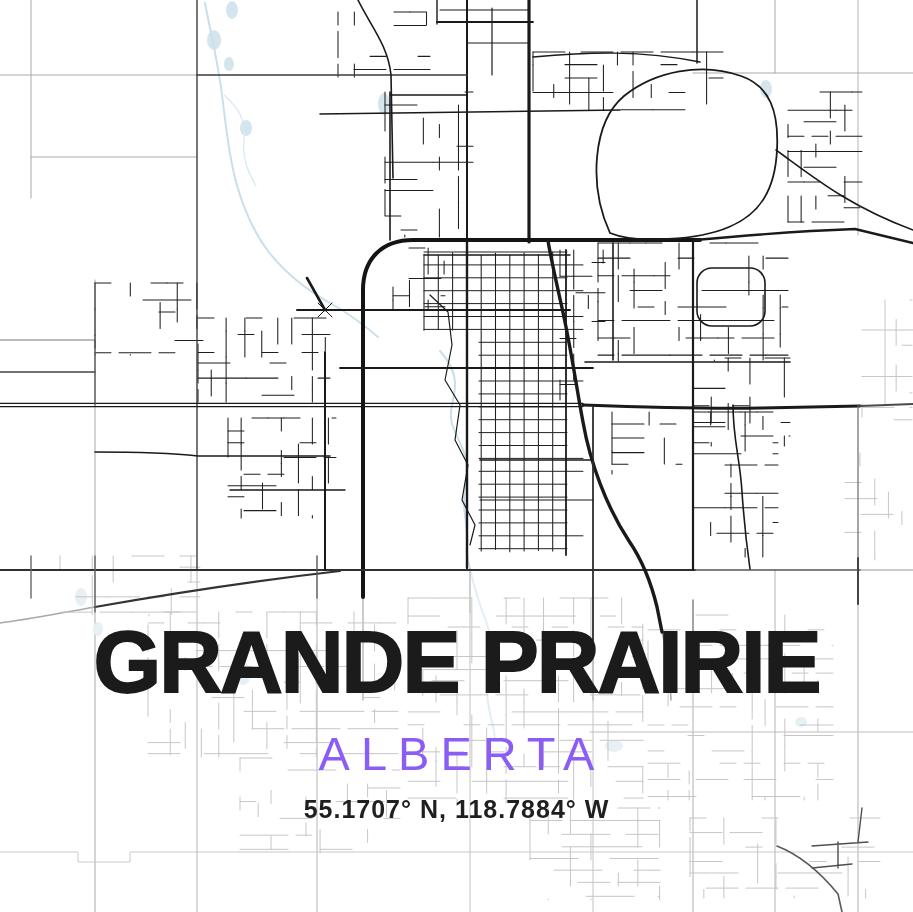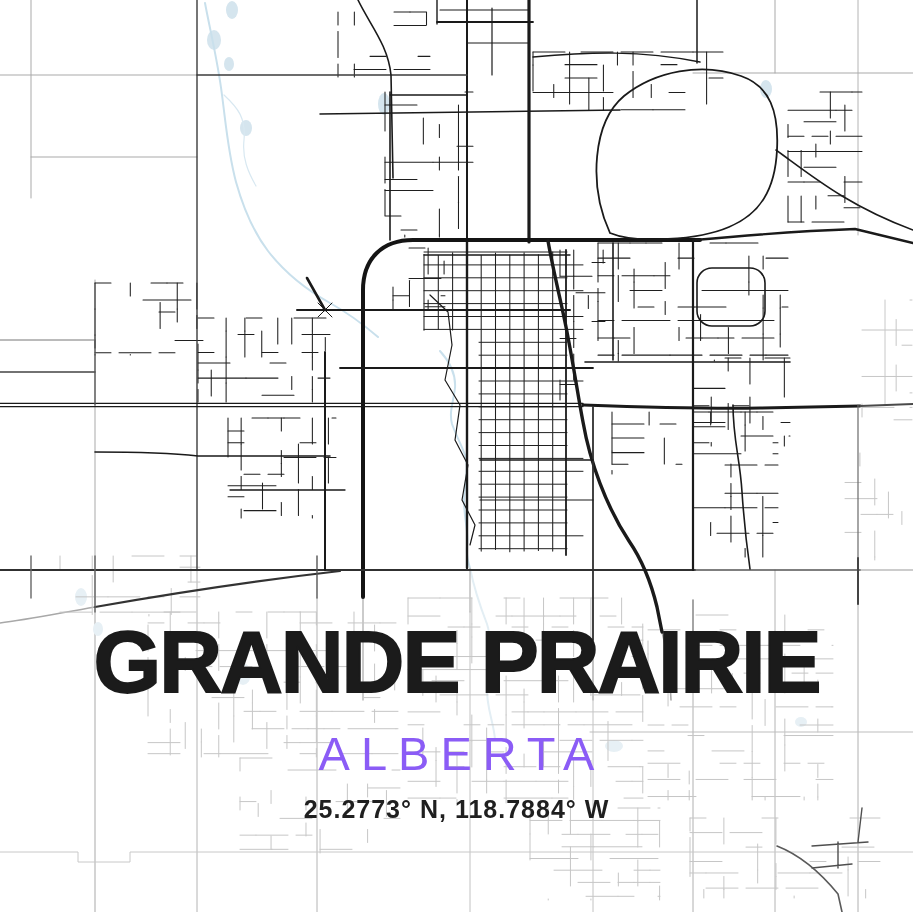--- a/index.html
+++ b/index.html
@@ -967,15 +967,15 @@
       <path d="M317,556 V598" stroke="#555555" stroke-width="1.4"></path>
 
       <path d="M812,846 L868,842 M838,842 V868 M812,868 L852,864 M858,842 L862,808" stroke="#4f4f4f" stroke-width="1.4"></path>
       <path d="M777,846 C800,855 820,872 838,894 L842,912" stroke="#5a5a5a" stroke-width="1.6"></path>
     </g>
   </svg>
 
   <div class="titles">
     <div class="title">GRANDE PRAIRIE</div>
     <div class="subtitle">ALBERTA</div>
-    <div class="coords">25.2773° N, 118.7884° W</div>
+    <div class="coords">55.1707° N, 118.7884° W</div>
   </div>
 </div>
 
 </body></html>

